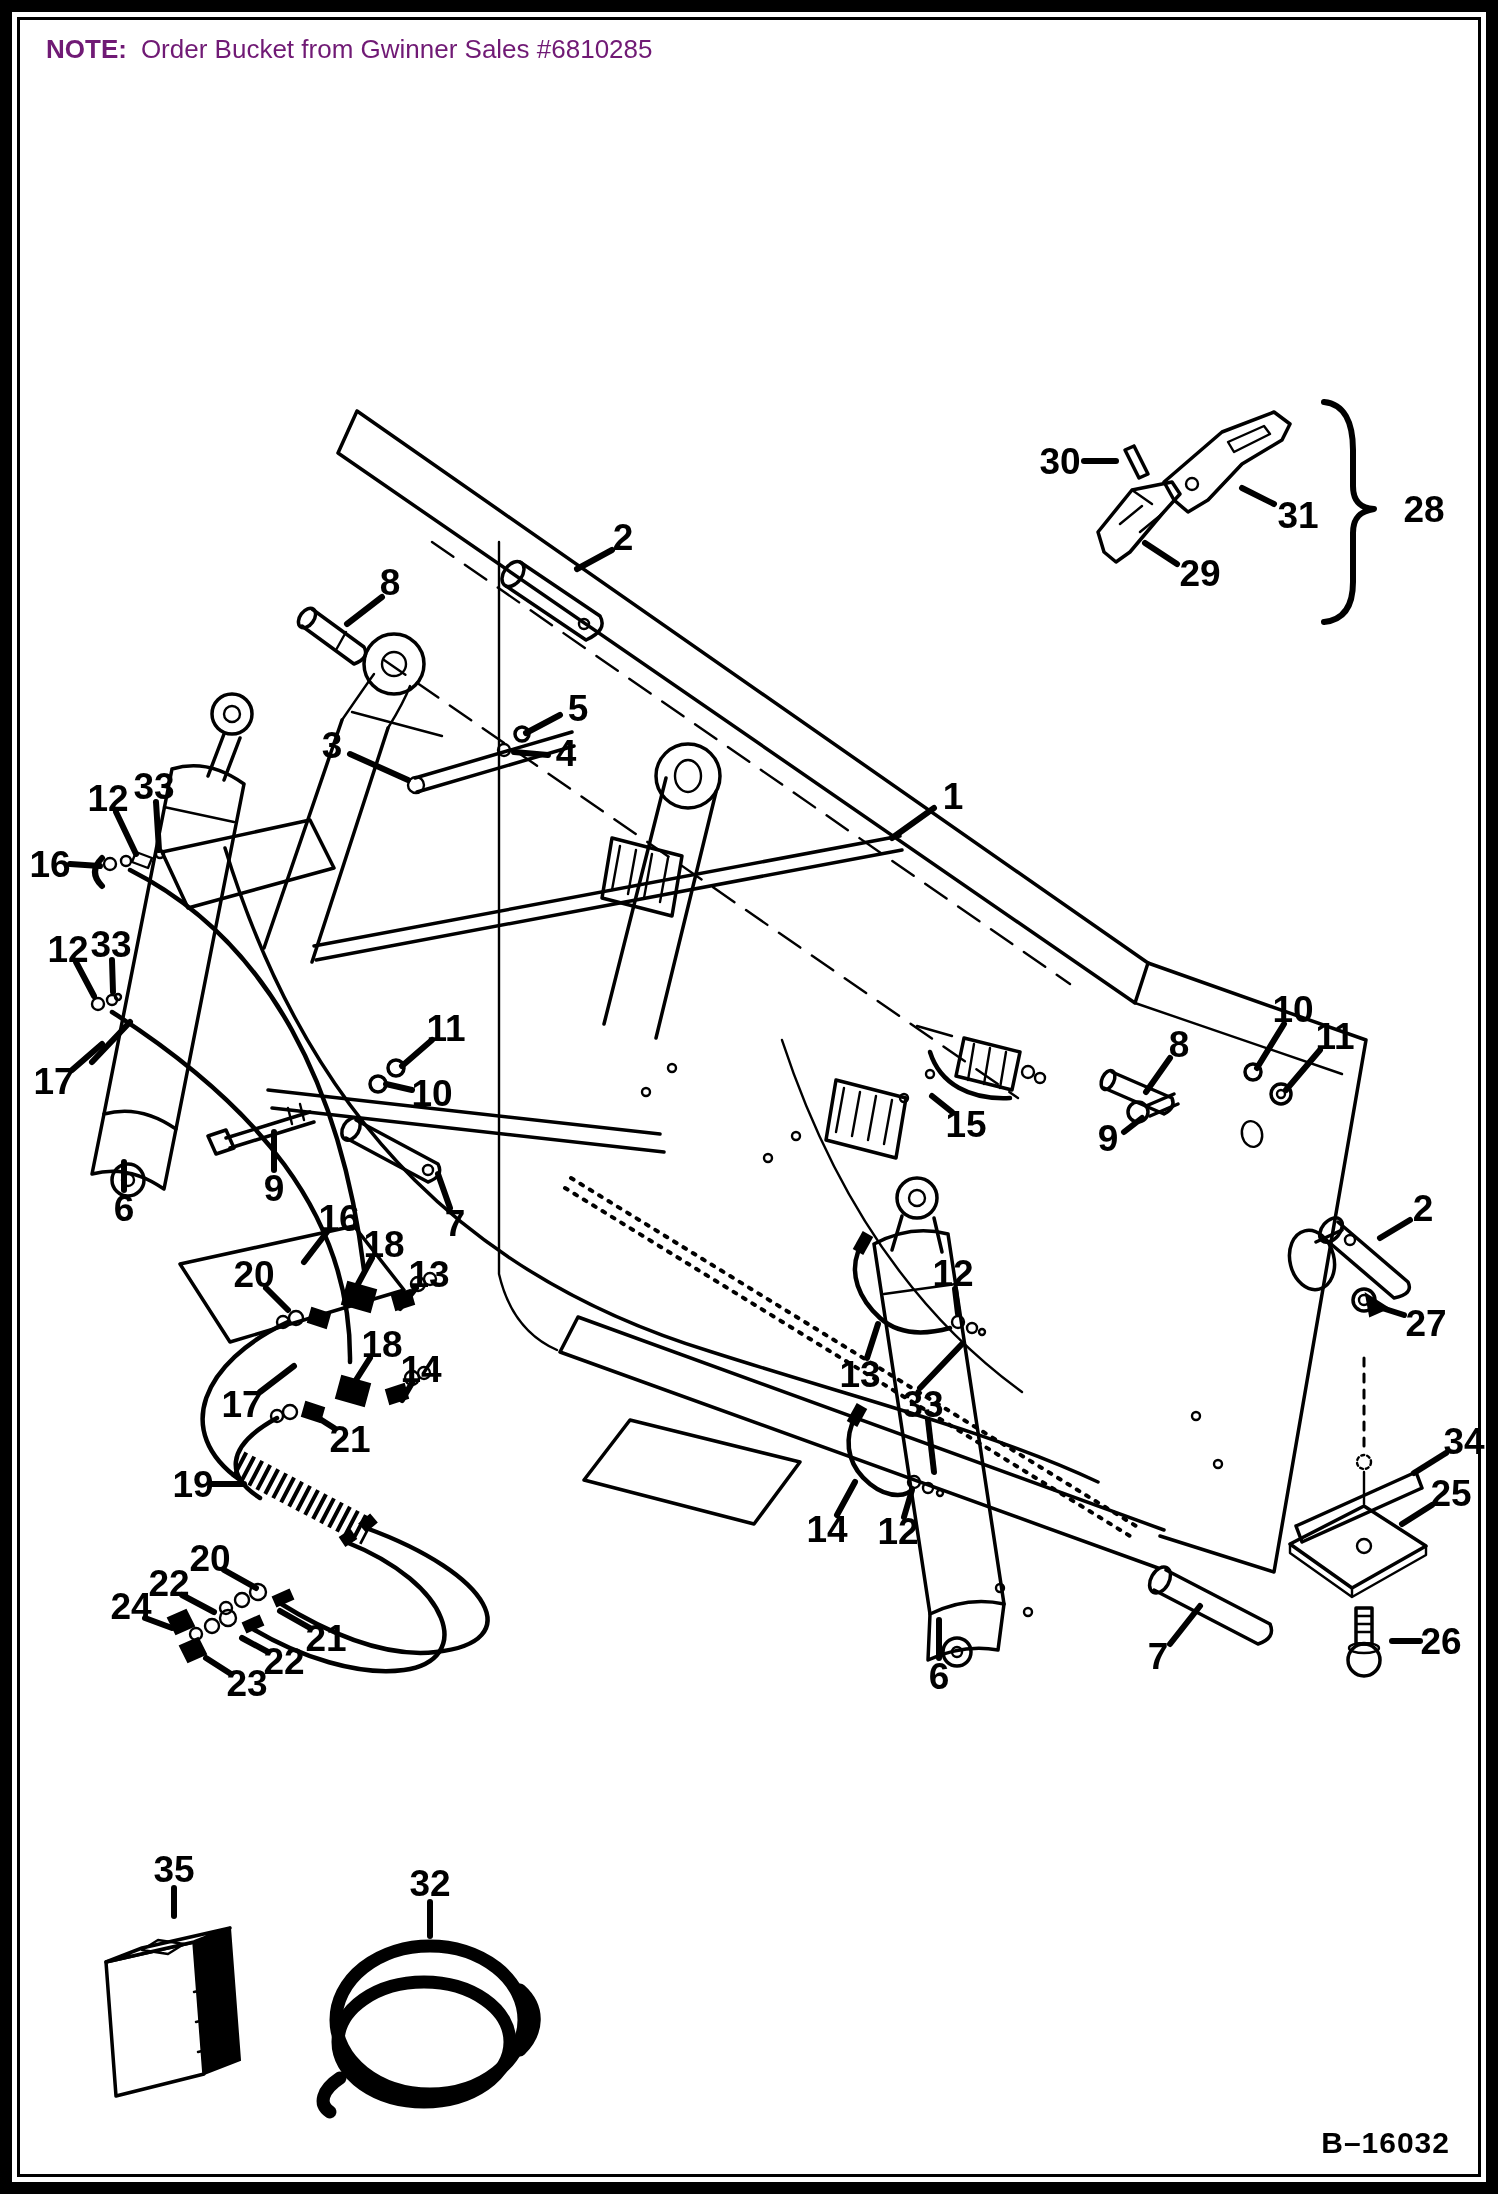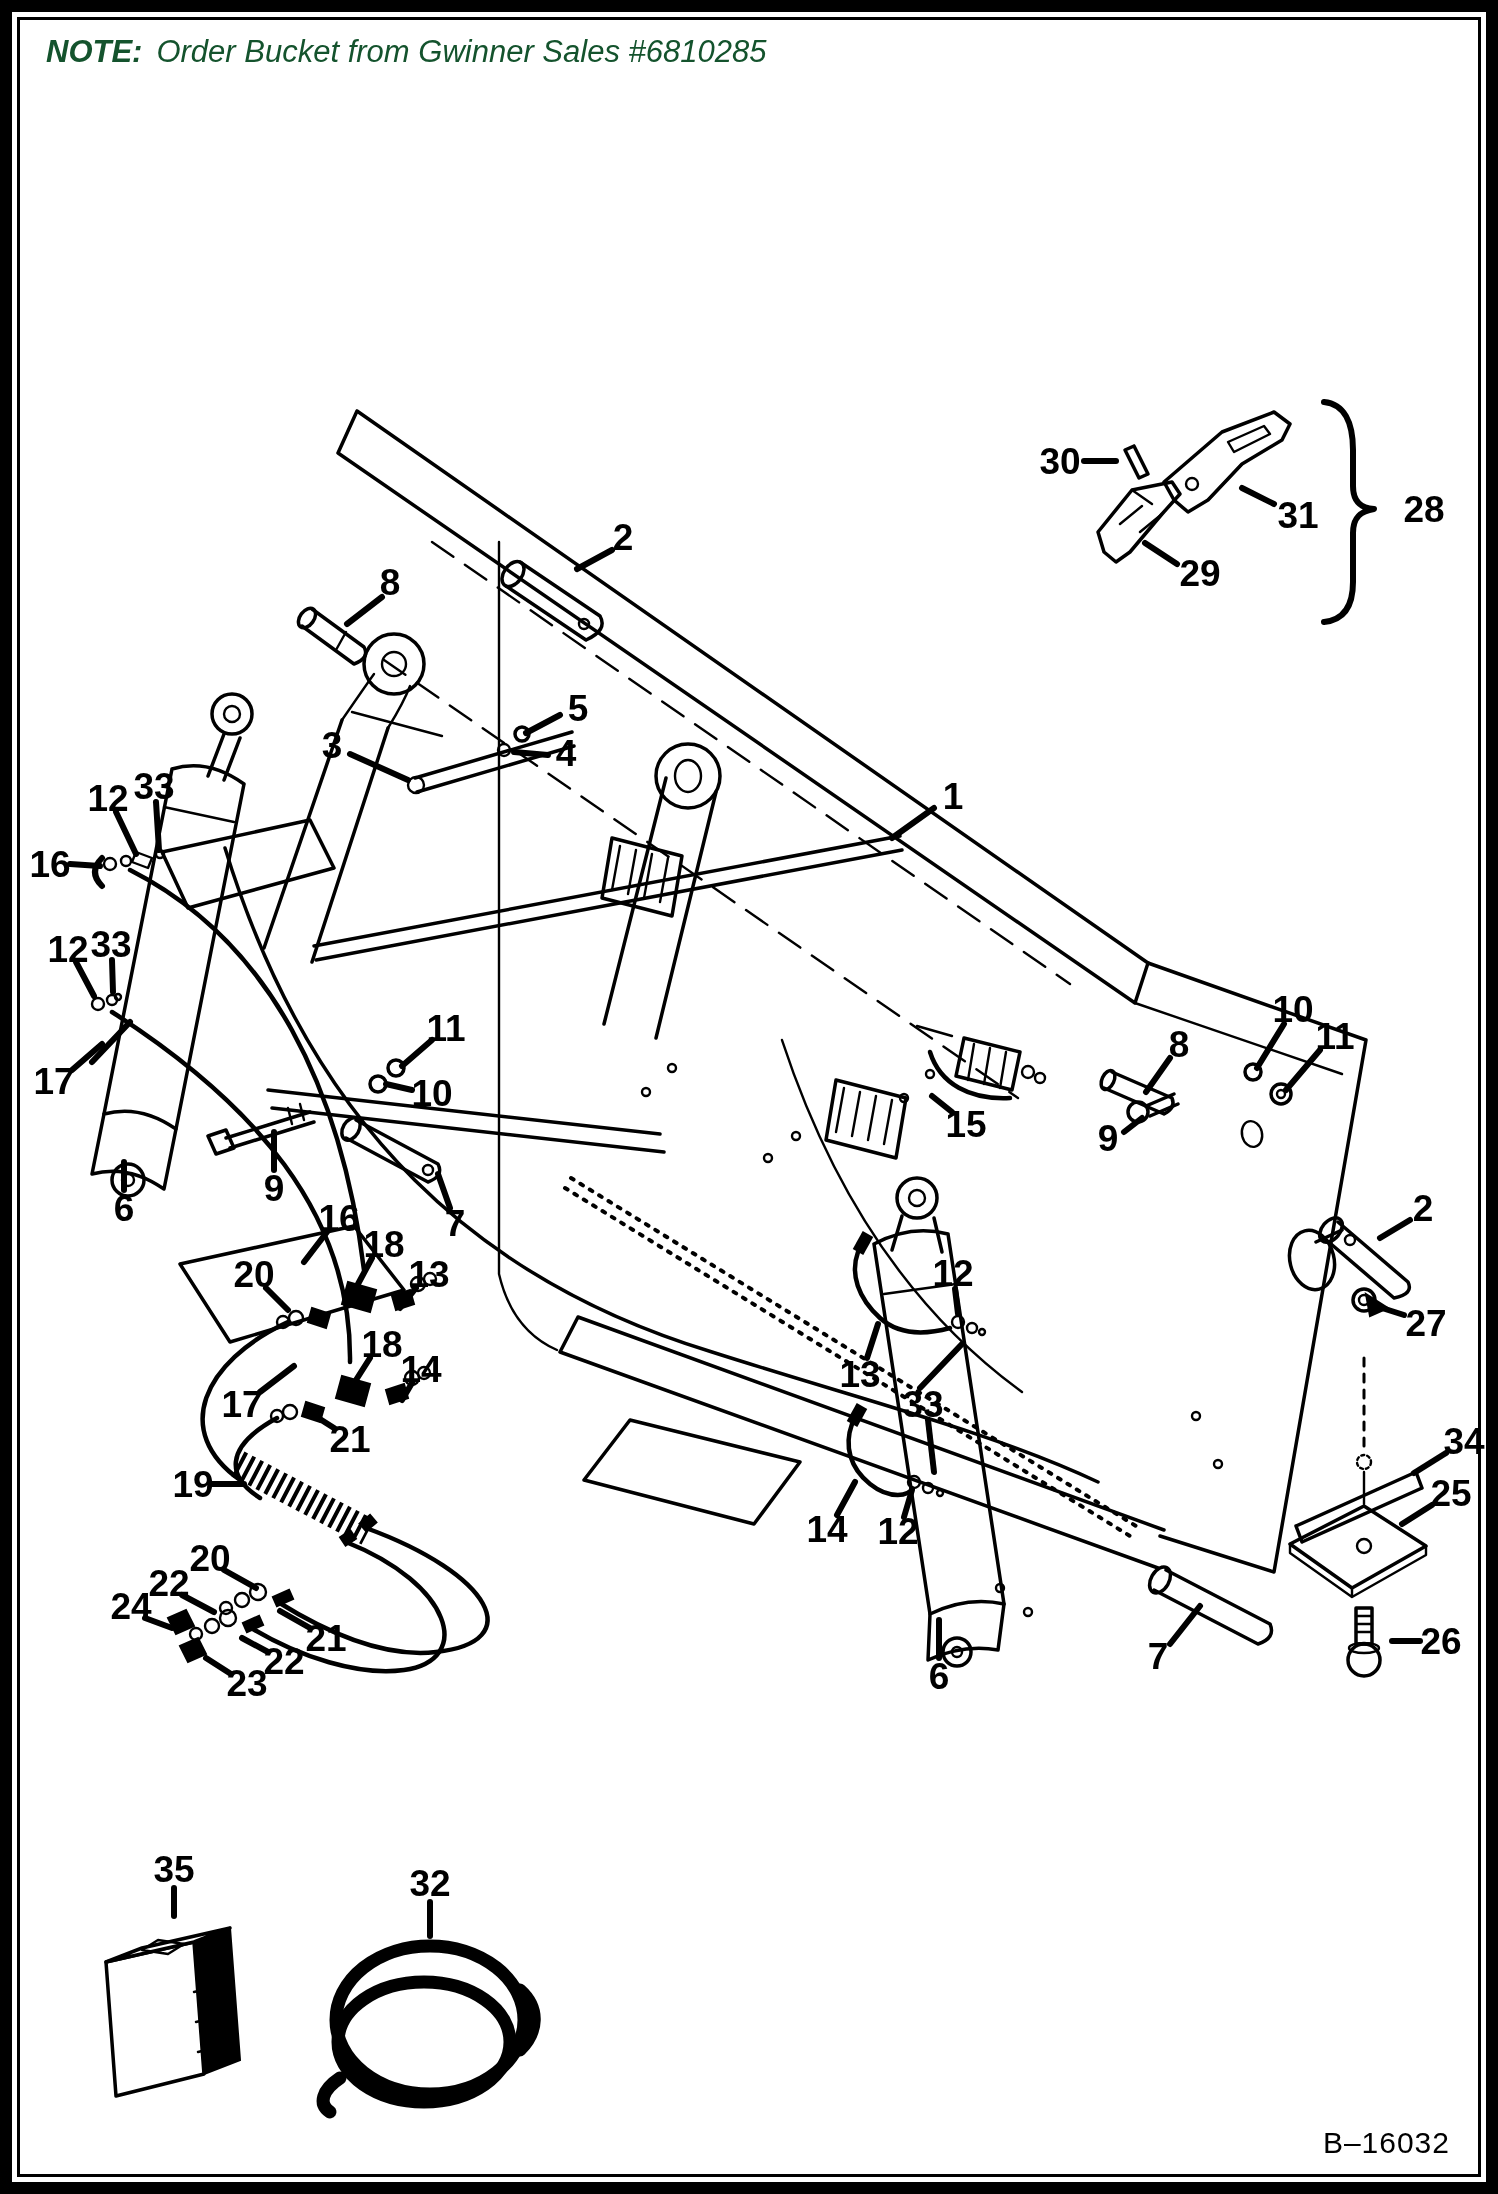--- a/index.html
+++ b/index.html
@@ -9,25 +9,25 @@
     background:#ffffff;
     border:12px solid #000;
     box-sizing:border-box;
     font-family:"Liberation Sans",sans-serif;
     overflow:hidden;
   }
   .inner-border{
     position:absolute;inset:5px;border:3px solid #000;pointer-events:none;
   }
   .note{
-    position:absolute;left:34px;top:22px;font-size:31px;color:#14532d;white-space:nowrap;font-style:italic;
+    position:absolute;left:34px;top:22px;font-size:26px;color:#701a75;white-space:nowrap;
   }
   .note b{font-weight:bold;margin-right:14px;}
   .drawing-id{
-    position:absolute;right:36px;bottom:22px;font-size:30px;font-weight:normal;color:#000;letter-spacing:1px;
+    position:absolute;right:36px;bottom:22px;font-size:30px;font-weight:bold;color:#000;letter-spacing:1px;
   }
   svg.diagram{position:absolute;left:0;top:0;width:1474px;height:2170px;}
   .s{stroke:#000;fill:none;stroke-width:3.5;stroke-linecap:round;stroke-linejoin:round;}
   .thin{stroke-width:2.4;}
   .med{stroke-width:4.5;}
   .thick{stroke-width:6;}
   .hose{stroke-width:4.5;}
   .crimp{stroke-width:12;stroke-linecap:butt;}
   .fillb{fill:#000;stroke:#000;stroke-width:2;}
   .fillw{fill:#fff;stroke:#000;stroke-width:3.5;stroke-linejoin:round;}

